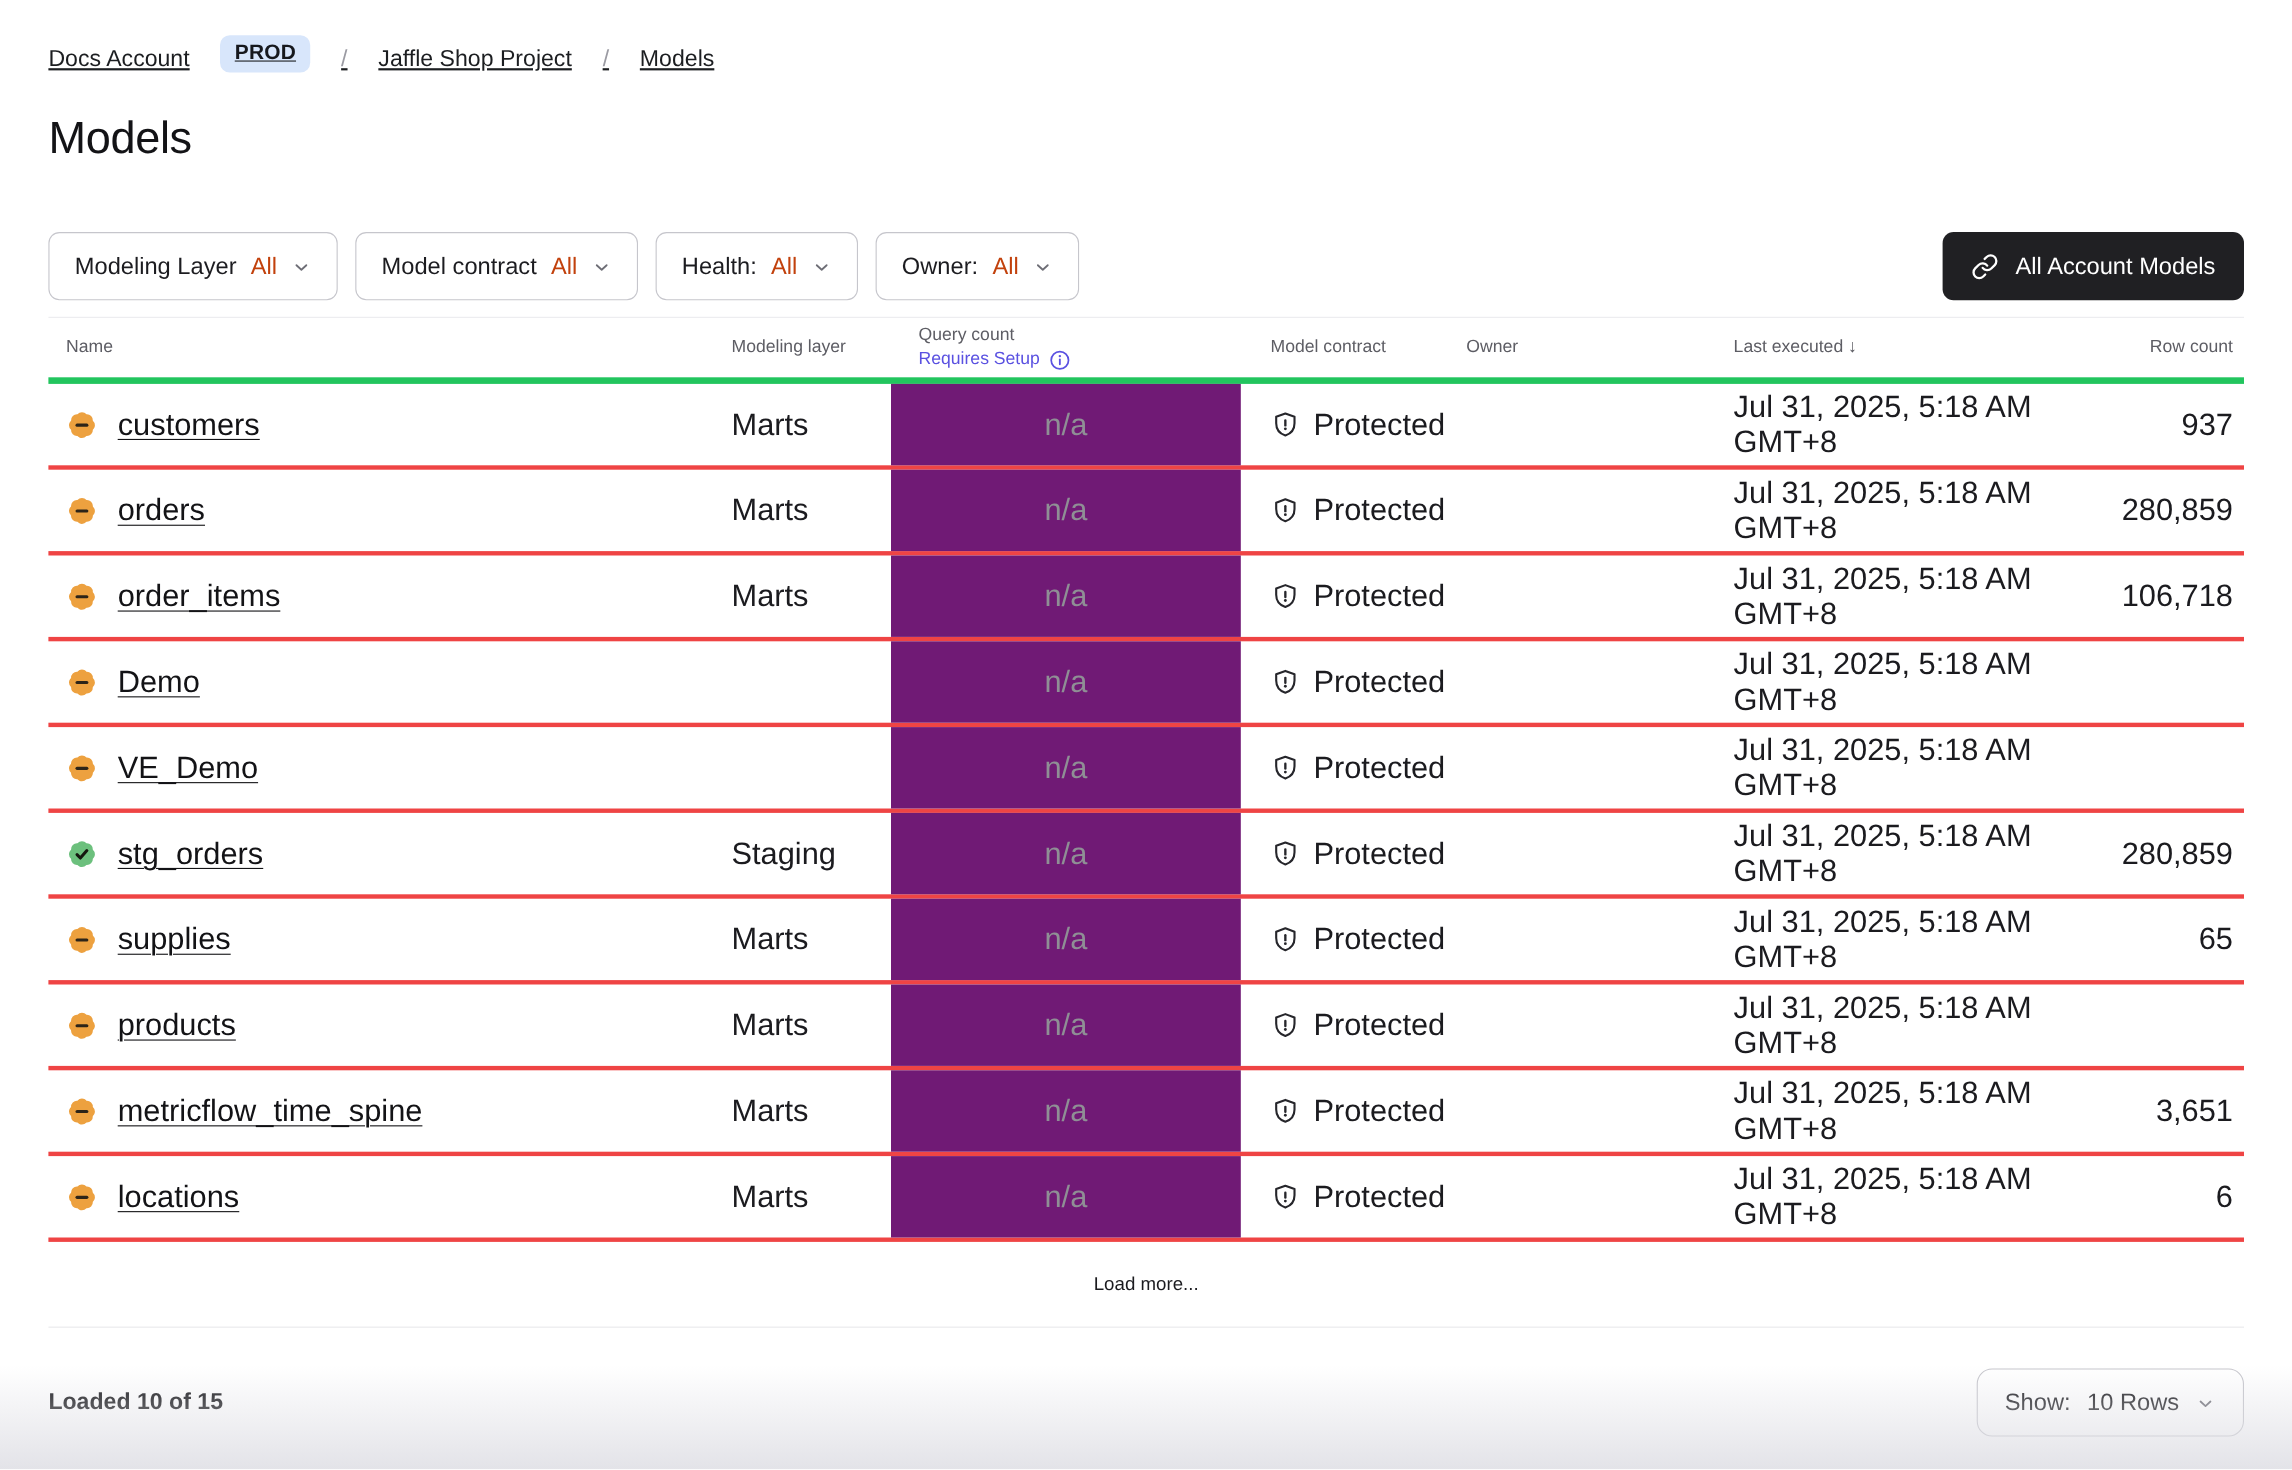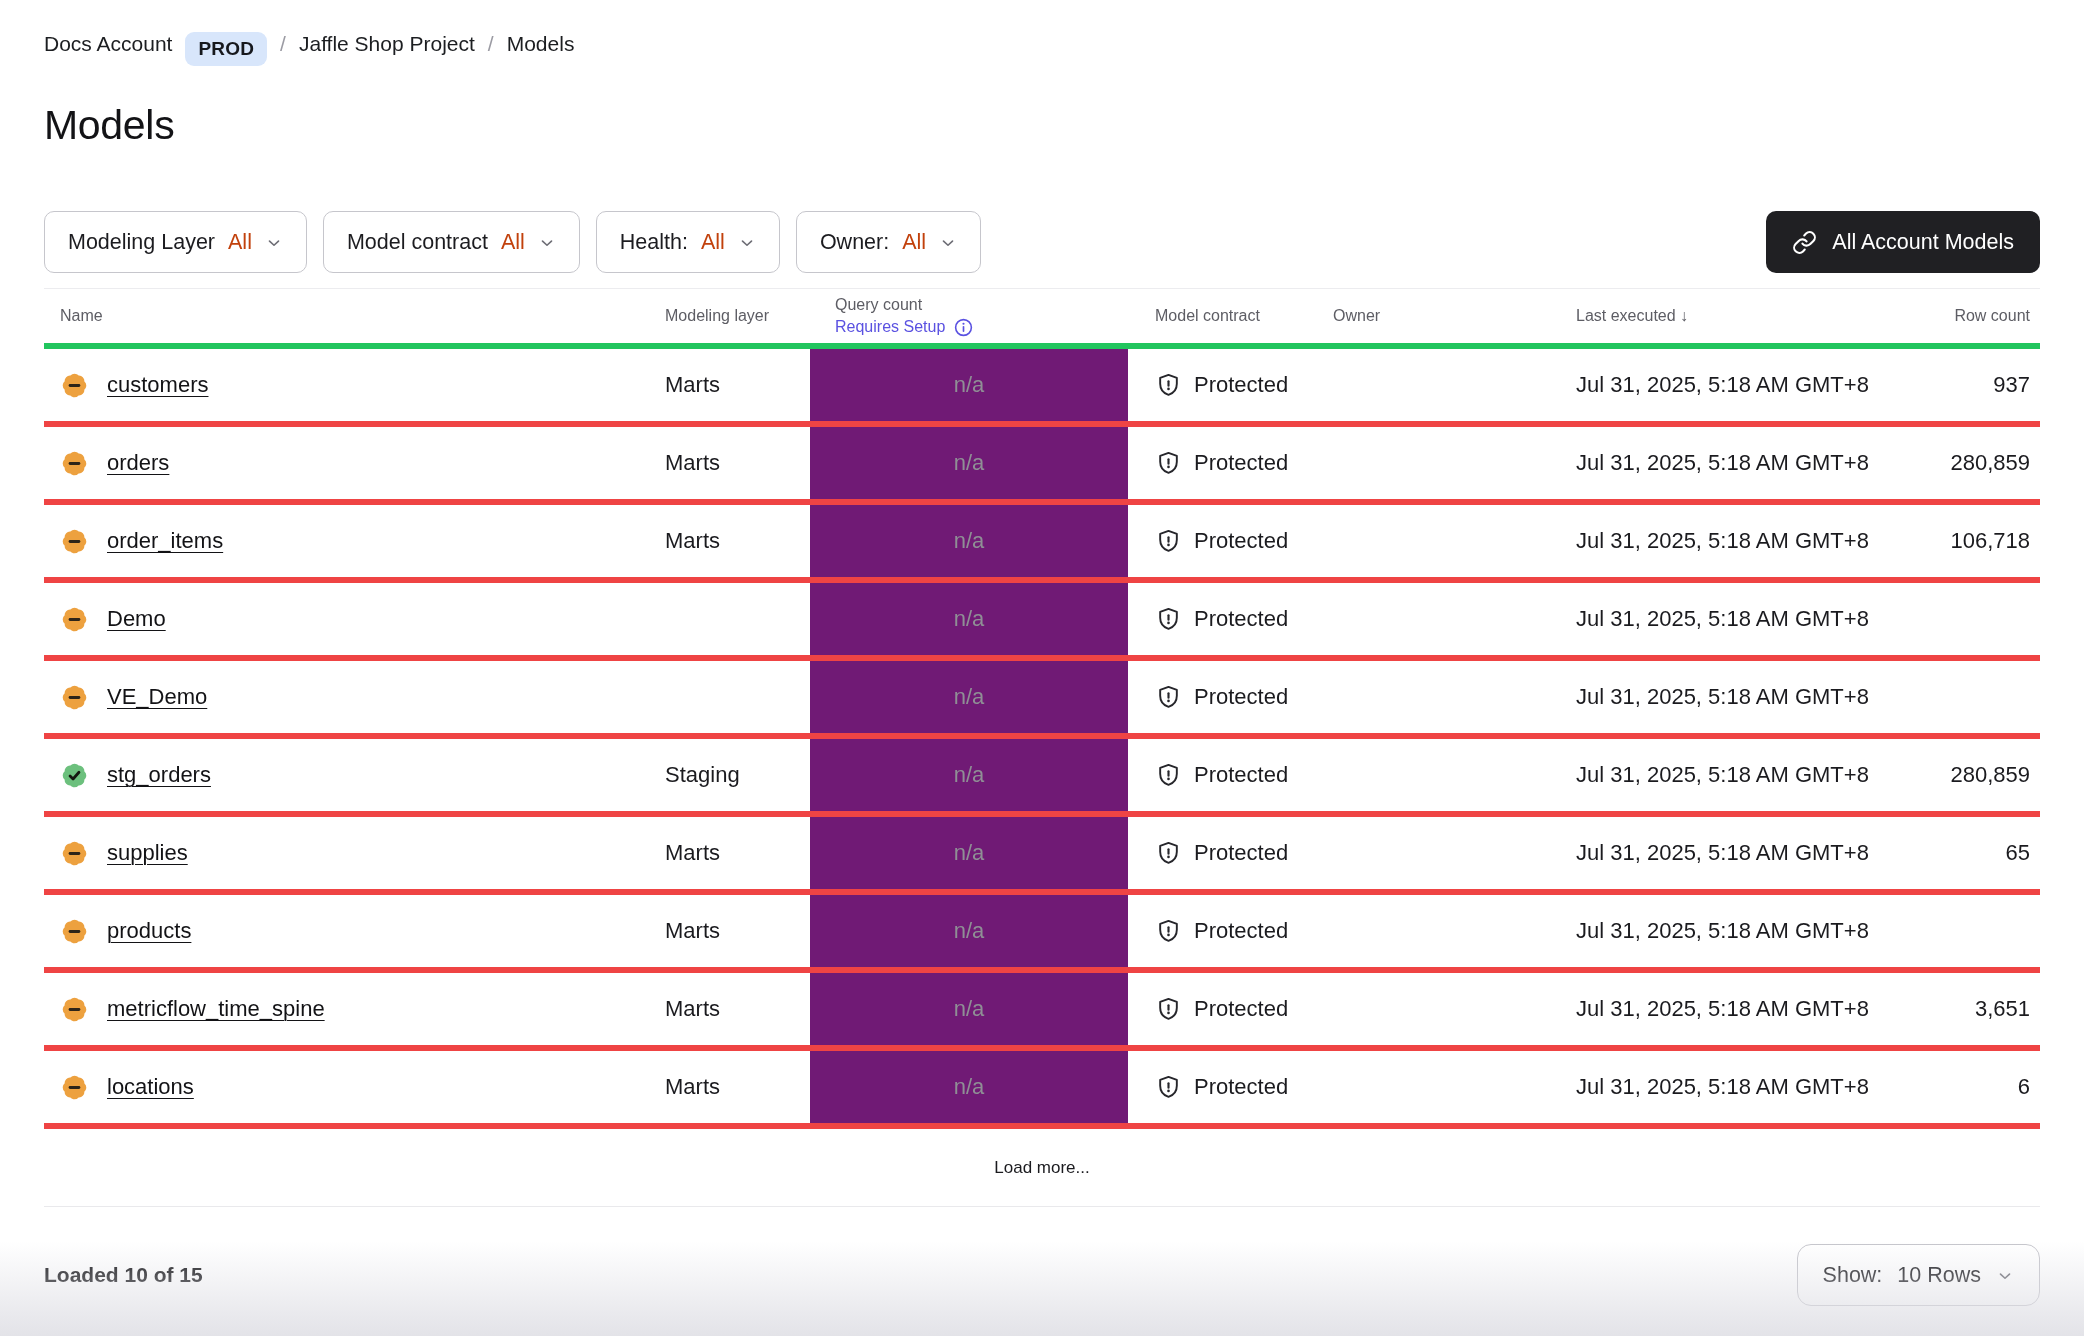--- a/index.html
+++ b/index.html
@@ -5,22 +5,22 @@
   * { margin:0; padding:0; box-sizing:border-box; }
   html,body { background:#fff; }
   .page {
     position:relative; width:2084px; height:1336px; overflow:hidden;
     background:#ffffff; color:#18181b;
     font-family:"Liberation Sans", sans-serif;
   }
   .content { padding:0 44px; }
 
   
-  .breadcrumb { display:flex; align-items:flex-start; gap:13px; margin-top:32px;
-    font-size:21px; font-weight:500; color:#1c1e21; }
+  .breadcrumb { display:flex; align-items:flex-end; gap:28px; margin-top:32px;
+    font-size:21px; font-weight:500; color:#1c1e21;text-decoration:underline; }
   .crumb-link { cursor:pointer; }
   .env-badge { background:var(--env-badge-bg,#d8e6fb); color:#16181d; font-size:19px;
     font-weight:600; padding:6px 13px; border-radius:9px; letter-spacing:.2px; }
   .crumb-sep { color:#9b9ba3; font-weight:400; }
 
   
   .page-title { margin-top:36px; font-size:41px; font-weight:500; color:#131316; letter-spacing:-.3px; }
 
   
   .filter-bar { display:flex; align-items:center; gap:16px; margin-top:62px; }
@@ -40,21 +40,21 @@
   .thead { height:60px; border-bottom:6px solid #22c55e; color:#5d5d64; font-size:16px; font-weight:400; }
   .th-name { padding-left:16px; }
   .th-layer { padding-left:10px; }
   .th-query { padding-left:25px; line-height:1.4; }
   .th-query .q-link { color:var(--accent,#5a51e1); font-weight:500; display:flex; align-items:center; gap:8px; cursor:pointer; }
   .th-query .q-link svg { width:21px; height:21px; margin-top:1px; }
   .th-contract { padding-left:27px; }
   .th-exec { padding-left:6px; cursor:pointer; }
   .th-count { text-align:right; padding-right:10px; }
 
-  .tbody .trow { height:78px; border-bottom:6px solid #ef4444; font-size:22px; color:#1b1b1f; }
+  .tbody .trow { height:78px; border-bottom:4px solid #ef4444; font-size:28px; color:#1b1b1f; }
   .td { height:100%; display:flex; align-items:center; }
   .td-name { gap:18px; padding-left:16px; }
   .seal { width:29px; height:29px; flex:0 0 auto; display:inline-flex; }
   .seal svg { width:100%; height:100%; }
   .seal.caution { color:var(--health-caution,#eda13f); }
   .seal.success { color:var(--health-success,#6cc07d); }
   .seal .glyph-check { display:none; }
   .seal.success .glyph-check { display:inline; }
   .seal.success .glyph-minus { display:none; }
   .model-link { color:#131316; font-weight:500; text-decoration:underline;

